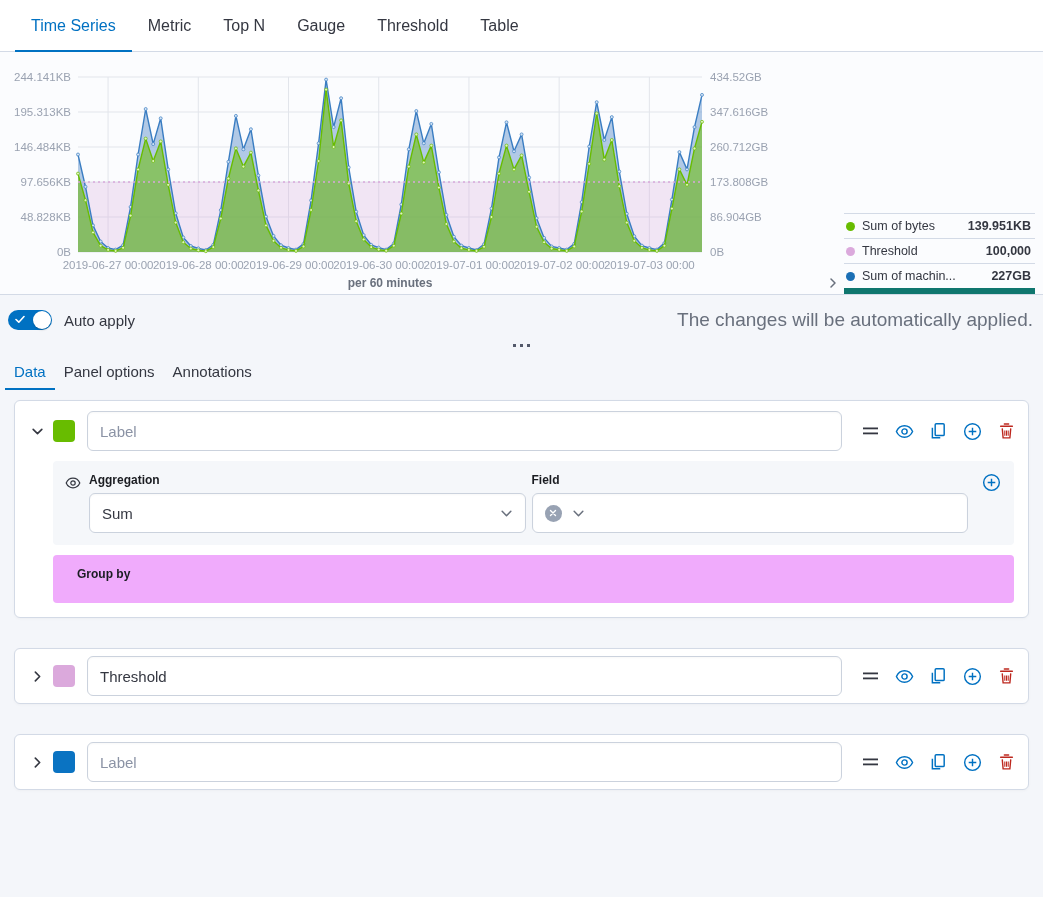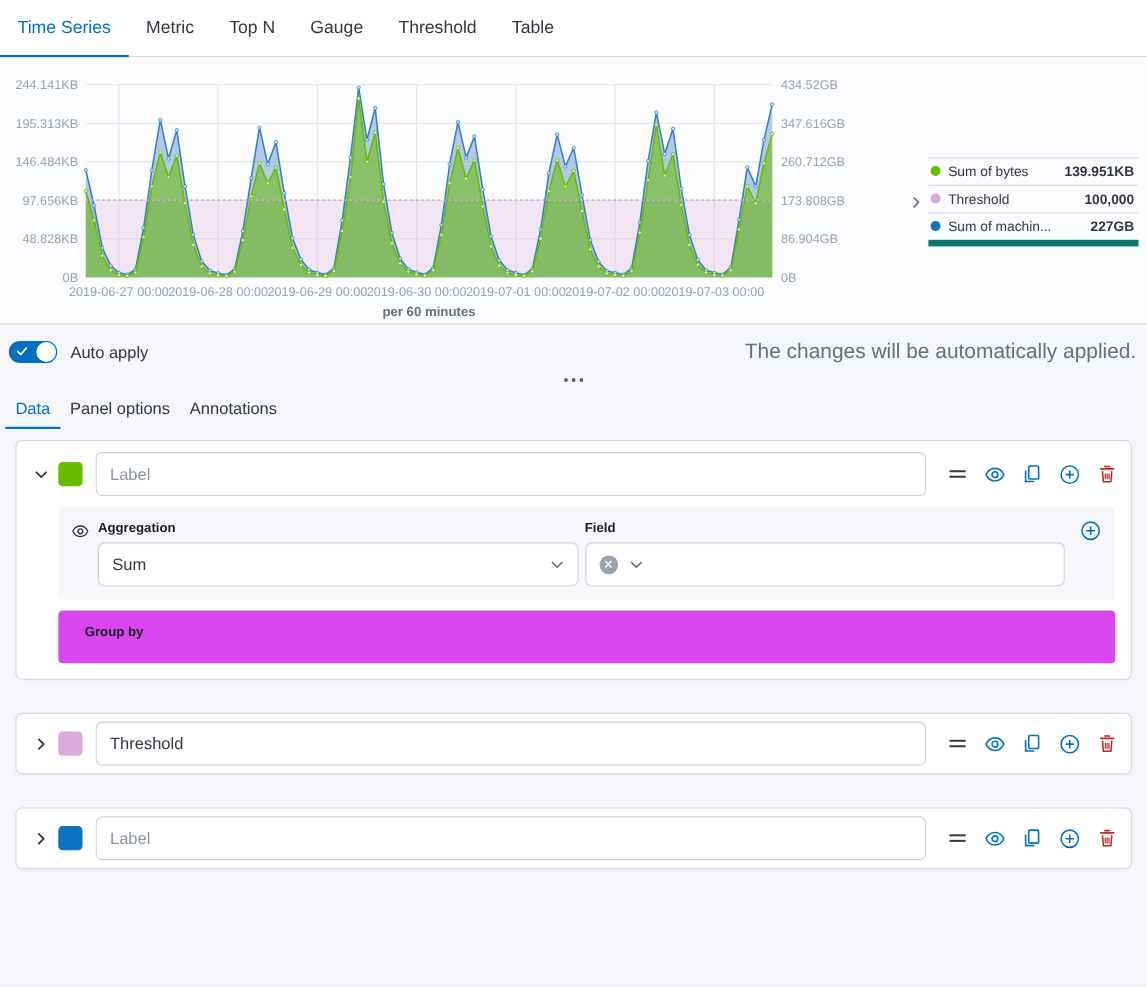--- a/index.html
+++ b/index.html
@@ -2,27 +2,27 @@
 <html><head>
 <meta charset="utf-8">
 <style>
   * { margin:0; padding:0; box-sizing:border-box; }
   html,body { width:1043px; height:897px; overflow:hidden; }
   body { font-family:"Liberation Sans", sans-serif; background:#F4F6FA; color:#343741; }
 
   
   .nav { height:52px; background:#fff; border-bottom:1px solid #D3DAE6; display:flex; align-items:stretch; box-shadow:0 1px 2px rgba(0,0,0,0.04); }
   .nav-tab { display:flex; align-items:center; padding:0 16px; font-size:16px; font-weight:500; color:#343741; cursor:pointer; position:relative; }
-  .nav-tab.active { color:#0071C2; }
+  .nav-tab.active { color:#0071C2;margin-left:15px; }
   .nav-tab.active::after { content:""; position:absolute; left:0; right:0; bottom:-1px; height:2px; background:#0071C2; }
 
   
   .chart-section { background:#FBFCFE; border-bottom:1px solid #D3DAE6; display:flex; padding:4px 8px 0 0; height:243px; }
   .chart-wrap { width:822px; }
-  .legend-zone { flex:1; display:flex; align-items:center; padding-top:16px; }
+  .legend-zone { flex:1; display:flex; align-items:flex-end; padding-top:16px; }
   .legend-collapse { width:22px; height:22px; display:flex; align-items:center; justify-content:center; cursor:pointer; margin-top:2px; }
   .legend { flex:1; font-size:12.5px; }
   .legend-row { display:flex; align-items:center; border-top:1px solid #D3DAE6; padding:5px 4px 5px 2px; cursor:pointer; }
   .legend-row:last-child { border-bottom:6px solid #0f766e; }
   .legend-dot { width:9px; height:9px; border-radius:50%; margin-right:7px; flex:none; }
   .legend-label { flex:1; white-space:nowrap; overflow:hidden; text-overflow:ellipsis; color:#343741; }
   .legend-value { font-weight:bold; margin-left:8px; }
 
   
   .apply-row { display:flex; align-items:center; padding:14px 10px 6px 8px; }
@@ -63,21 +63,21 @@
   .gray-block { background:#F5F7FA; margin:0 14px 10px 38px; border-radius:4px; padding:12px; }
   .metric-row { display:flex; align-items:flex-start; }
   .metric-eye { width:16px; margin:2px 8px 0 0; flex:none; }
   .metric-cols { flex:1; display:flex; gap:6px; }
   .metric-col { flex:1; }
   .fld-label { font-size:12px; font-weight:bold; color:#1A1C21; margin-bottom:6px; }
   .select { height:40px; background:#fff; border:1px solid #CBD2DD; border-radius:6px; display:flex; align-items:center; padding:12px 12px; font-size:15px; color:#343741; cursor:pointer; box-shadow:inset 0 1px 2px rgba(0,0,0,0.03); }
   .select .val { flex:1; white-space:nowrap; overflow:hidden; }
   .clear-btn { width:17px; height:17px; border-radius:50%; background:#98A2B3; display:flex; align-items:center; justify-content:center; margin-right:10px; cursor:pointer; flex:none; }
   .metric-add { width:22px; margin:0 0 0 12px; flex:none; display:flex; justify-content:center; cursor:pointer; }
-  .groupby-block { background:#d946ef; margin:0 14px 14px 38px; border-radius:4px; padding:12px 16px 16px 24px; }
+  .groupby-block { background:#f0abfc; margin:0 14px 14px 38px; border-radius:4px; padding:12px 16px 16px 24px; }
   .groupby-block .select { width:395px; }
   .agg-select { width:100%; }
 
   svg.icon { display:block; }
   text { font-family:"Liberation Sans", sans-serif; }
 </style>
 </head>
 <body>
 
 <nav class="nav">

